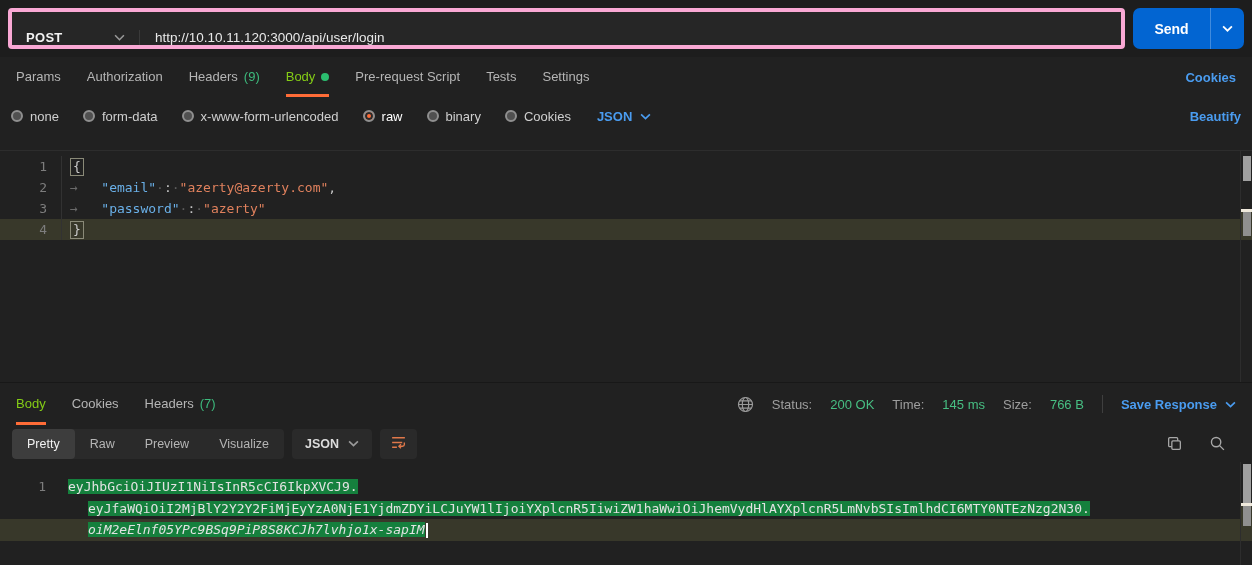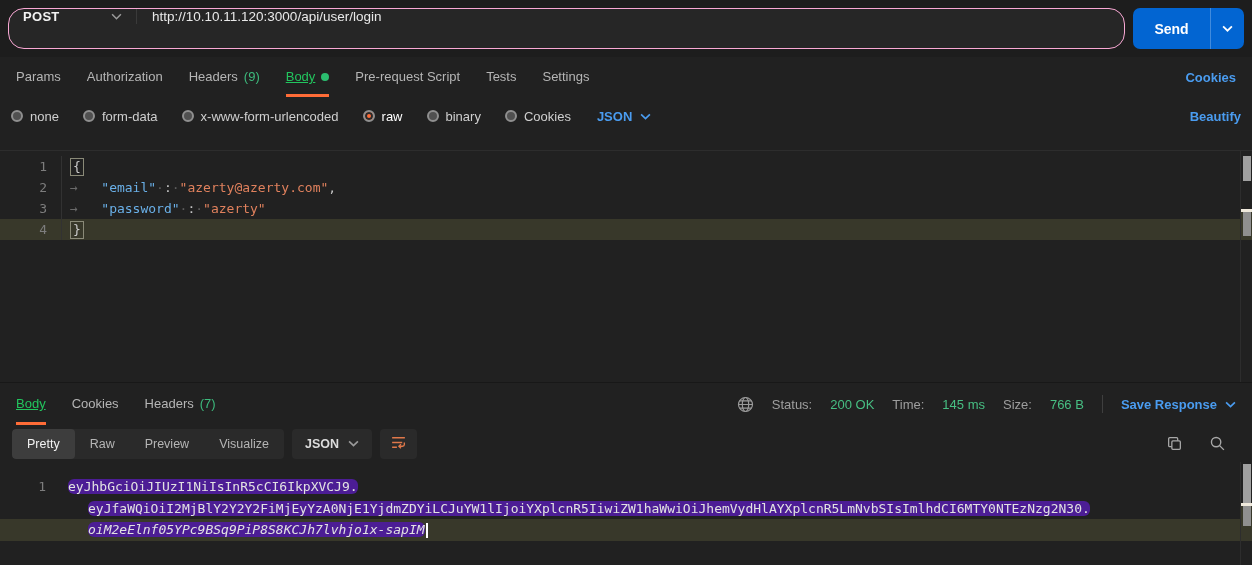--- a/index.html
+++ b/index.html
@@ -1,33 +1,33 @@
 <!DOCTYPE html>
 <html><head>
 <meta charset="utf-8">
 <style>
   * { margin:0; padding:0; box-sizing:border-box; }
   html,body { width:1252px; height:565px; overflow:hidden; }
   body { background:#212121; font-family:"Liberation Sans", sans-serif; color:#d6d6d6; }
 
   
   .topbar { display:flex; align-items:center; padding:8px; height:57px; background:#1d1d1d; }
-  .method-url { flex:1; display:flex; align-items:flex-start; height:41px; background:#262626; border:1px solid #f9a8d4; border-radius:16px; overflow:hidden; }
+  .method-url { flex:1; display:flex; align-items:flex-end; height:41px; background:#262626; border:4px solid #f9a8d4; border-radius:4px; overflow:hidden; }
   .method-select { width:128px; display:flex; align-items:center; justify-content:space-between; padding:0 14px; border-right:1px solid #3a3a3a; cursor:pointer; }
   .method-select .mname { font-weight:700; font-size:13px; color:#f2f2f2; letter-spacing:.3px; }
   .chev { color:#9a9a9a; display:inline-flex; }
   .url-input { flex:1; background:transparent; border:none; outline:none; color:#e8e8e8; font-size:13.5px; padding:0 15px; font-family:"Liberation Sans", sans-serif; }
   .send-split { display:flex; margin-left:8px; height:41px; border-radius:7px; overflow:hidden; }
   .send-main { width:77px; background:#0265d2; border:none; color:#fff; font-weight:700; font-size:14px; cursor:pointer; font-family:"Liberation Sans", sans-serif; }
   .send-caret { width:34px; background:#0265d2; border:none; border-left:1px solid rgba(255,255,255,.25); color:#fff; cursor:pointer; display:flex; align-items:center; justify-content:center; }
 
   
   .rtabs { display:flex; align-items:stretch; height:40px; padding:0 16px; }
   .tab { display:flex; align-items:center; gap:6px; margin-right:26px; font-size:13px; color:#b5b5b5; cursor:pointer; border-bottom:3px solid transparent; padding-top:2px;text-align:right; }
-  .tab.active { color:#22c55e; border-bottom-color:#ff6c37;text-decoration:underline; }
+  .tab.active { color:#84cc16; border-bottom-color:#ff6c37; }
   .count { color:#3dba7d; }
   .greendot { width:8px; height:8px; border-radius:50%; background:#2bbd6f; }
   .link { color:#4a9cf0; font-weight:700; font-size:13px; cursor:pointer; }
   .push-right { margin-left:auto; }
 
   
   .modes { display:flex; align-items:center; height:38px; padding:0 11px; }
   .mode { display:flex; align-items:center; gap:7px; margin-right:24px; cursor:pointer; font-size:13px; color:#cfcfcf; }
   .mode.selected { color:#fff; }
   .radio { width:12px; height:12px; border-radius:50%; border:2px solid #8f8f8f; background:#505050; }
@@ -72,21 +72,21 @@
   .pill { display:flex; align-items:center; gap:9px; background:#2a2a2a; border-radius:4px; height:30px; padding:0 13px; font-size:12.5px; font-weight:700; color:#dcdcdc; cursor:pointer; margin-right:8px; }
   .iconpill { width:37px; justify-content:center; padding:0; }
   .tool-icons { margin-left:auto; display:flex; gap:26px; margin-right:14px; }
   .tool-icons .ticon { cursor:pointer; display:inline-flex; color:#a8a8a8; }
 
   .res-body { position:relative; height:103px; font-family:"DejaVu Sans Mono", monospace; font-size:13px; padding-top:14px; }
   .res-line { display:flex; height:21.5px; line-height:21.5px; white-space:pre; }
   .rgutter { width:62px; text-align:right; padding-right:16px; color:#7d7d7d; flex:none; }
   .rcontent { padding-left:6px; color:#e2e2e2; }
   .indented .rcontent { padding-left:26px; }
-  .sel { background:#4c1d95;border-radius:6px; }
+  .sel { background:#15803d; }
   .res-line.activeline { background:#38382a;font-style:italic; }
   .cursor { display:inline-block; width:2px; height:15px; background:#fff; vertical-align:middle; margin-left:1px; }
 </style>
 </head>
 <body>
 
 <div>
 
   <div class="topbar">
     <div class="method-url">

